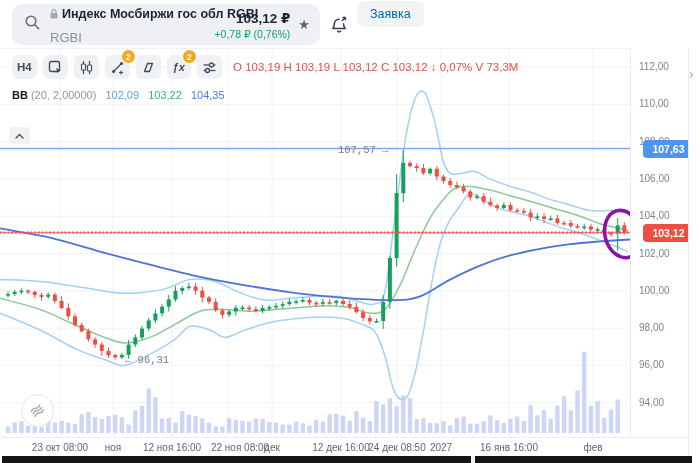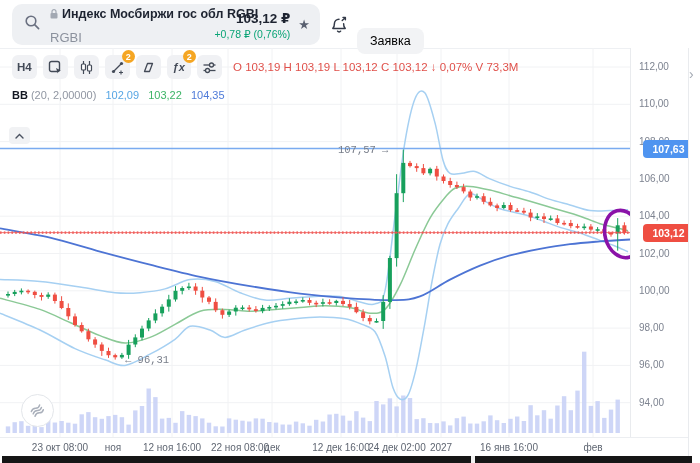--- a/index.html
+++ b/index.html
@@ -13,21 +13,21 @@
   .search-ic { flex:0 0 auto; margin-right:9px; }
   .inst-main { flex:1 1 auto; min-width:0; }
   .inst-title-row { display:flex; align-items:center; gap:4px; }
   .inst-title { font-size:12.5px; font-weight:bold; color:#1d2330; white-space:nowrap; }
   .inst-sym { font-size:13px; color:#8b919d; margin-top:7px; }
   .inst-price-block { text-align:right; margin-right:8px; }
   .inst-price { font-size:13.5px; font-weight:bold; color:#1d2330; white-space:nowrap; }
   .inst-change { font-size:10.5px; color:#0aa476; margin-top:2px; white-space:nowrap; }
   .star { font-size:13px; color:#596070; line-height:1; }
   .bell-btn { position:absolute; left:326px; top:12px; width:26px; height:26px; display:flex; align-items:center; justify-content:center; cursor:pointer; }
-  .order-btn { position:absolute; left:357px; top:28px; height:26px; padding:0 13px; background:#f2f3f5; border:none; border-radius:8px; font-size:12.5px; color:#000000; font-family:inherit; }
+  .order-btn { position:absolute; left:357px; top:1px; height:26px; padding:0 13px; background:#f2f3f5; border:none; border-radius:8px; font-size:12.5px; color:#0369a1; font-family:inherit; }
 
   
   .chart-top-border { position:absolute; left:0; top:48px; width:700px; height:1px; background:#eef0f3; }
   #chart-svg { position:absolute; left:0; top:48px; z-index:1; }
 
   
   .toolbar { position:absolute; left:12px; top:55px; height:24px; display:flex; gap:6px; z-index:20; }
   .tb-btn { position:relative; height:24px; min-width:24px; background:#f0f1f4; border:none; border-radius:6px; display:flex; align-items:center; justify-content:center; color:#434a57; font-family:inherit; font-size:11.5px; font-weight:bold; padding:0 5px; }
   .tb-badge { position:absolute; top:-5px; right:-5px; width:13px; height:13px; background:#f5a623; border-radius:50%; color:#fff; font-size:9px; font-weight:bold; display:flex; align-items:center; justify-content:center; }
   .ohlc-row { position:absolute; left:233px; top:61px; font-size:11.5px; color:#e0504a; z-index:20; white-space:nowrap; }
@@ -497,21 +497,21 @@
   <div class="right-strip"></div>
   <div class="right-chevron">›</div>
 
   <div class="time-axis" id="time-axis">
       <span class="ta-label" style="left: 60px;">23 окт 08:00</span>
       <span class="ta-label" style="left: 113px;">ноя</span>
       <span class="ta-label" style="left: 172px;">12 ноя 16:00</span>
       <span class="ta-label" style="left: 240px;">22 ноя 08:00</span>
       <span class="ta-label" style="left: 272px;">дек</span>
       <span class="ta-label" style="left: 341px;">12 дек 16:00</span>
-      <span class="ta-label" style="left: 397px;">24 дек 02:00</span>
+      <span class="ta-label" style="left: 397px;">24 дек 08:50</span>
       <span class="ta-label" style="left: 441px;">2027</span>
       <span class="ta-label" style="left: 509px;">16 янв 16:00</span>
       <span class="ta-label" style="left: 593px;">фев</span>
     </div>
 
   <div class="watermark">
     <svg width="19" height="19" viewBox="0 0 19 19">
       <g transform="rotate(-38 9.5 9.5)" fill="none" stroke="#aab0bb" stroke-width="1.5" stroke-linecap="round">
         <path d="M4 6.5 q3 -2 5.5 0 q2.5 2 5 0"></path>
         <path d="M4 9.5 q3 -2 5.5 0 q2.5 2 5 0"></path>

